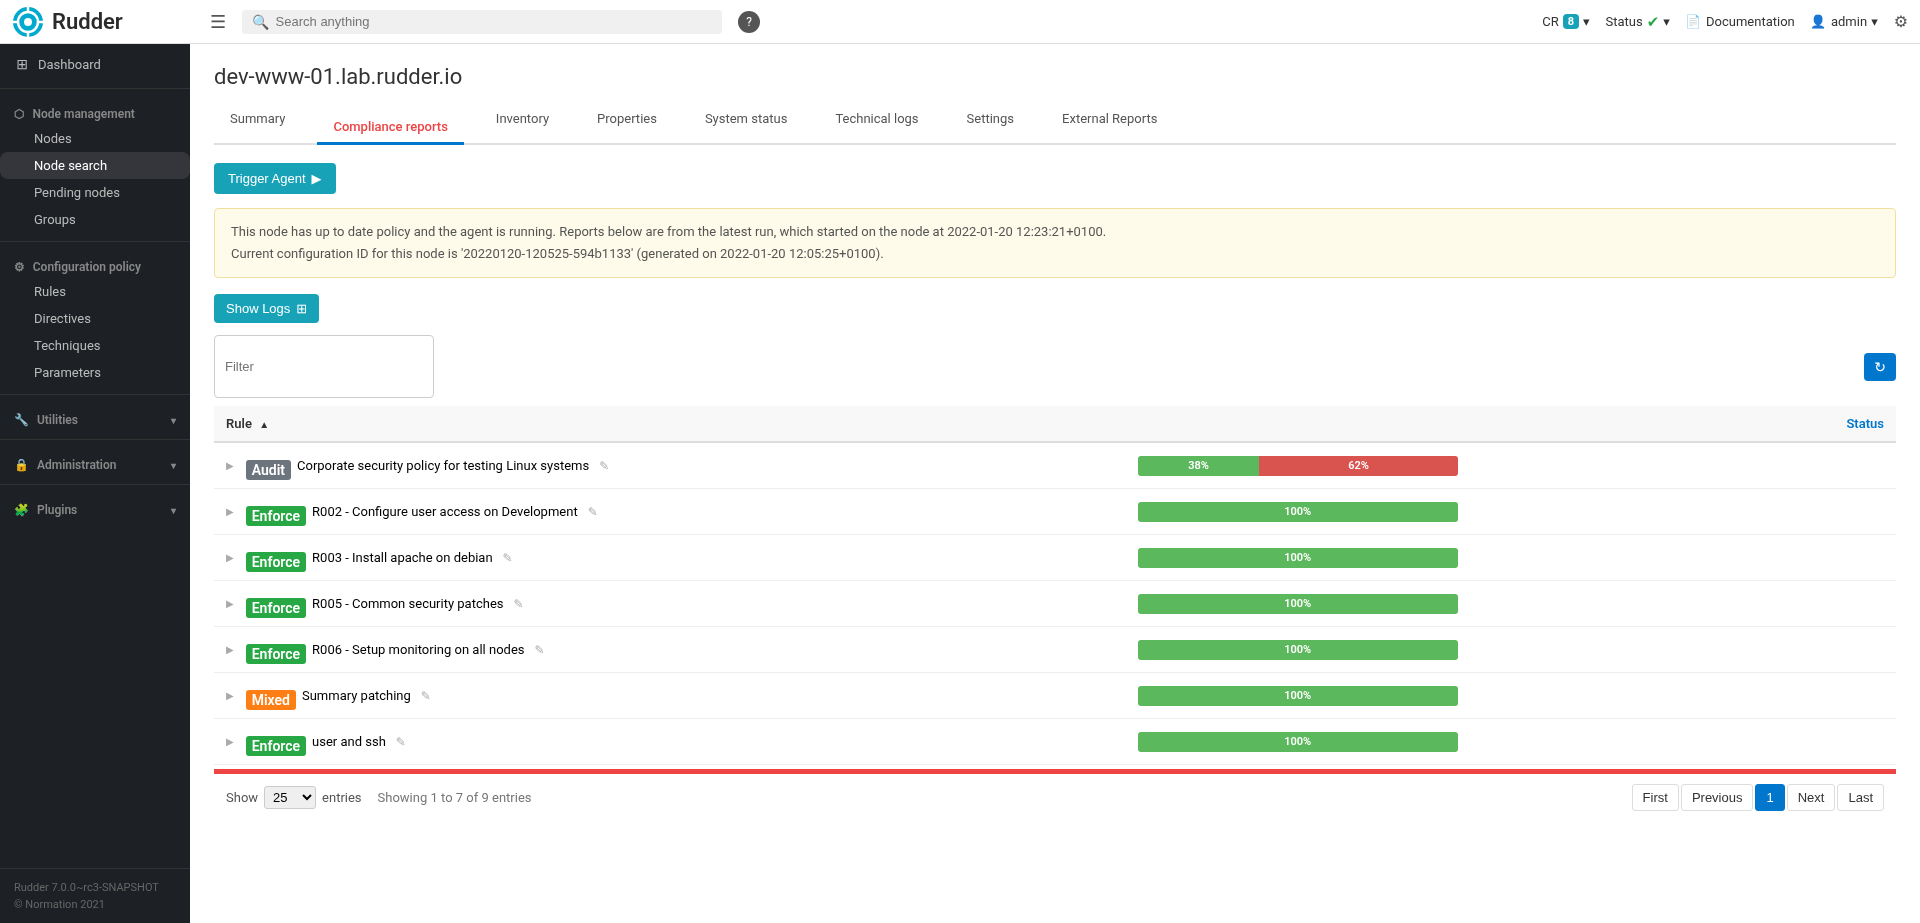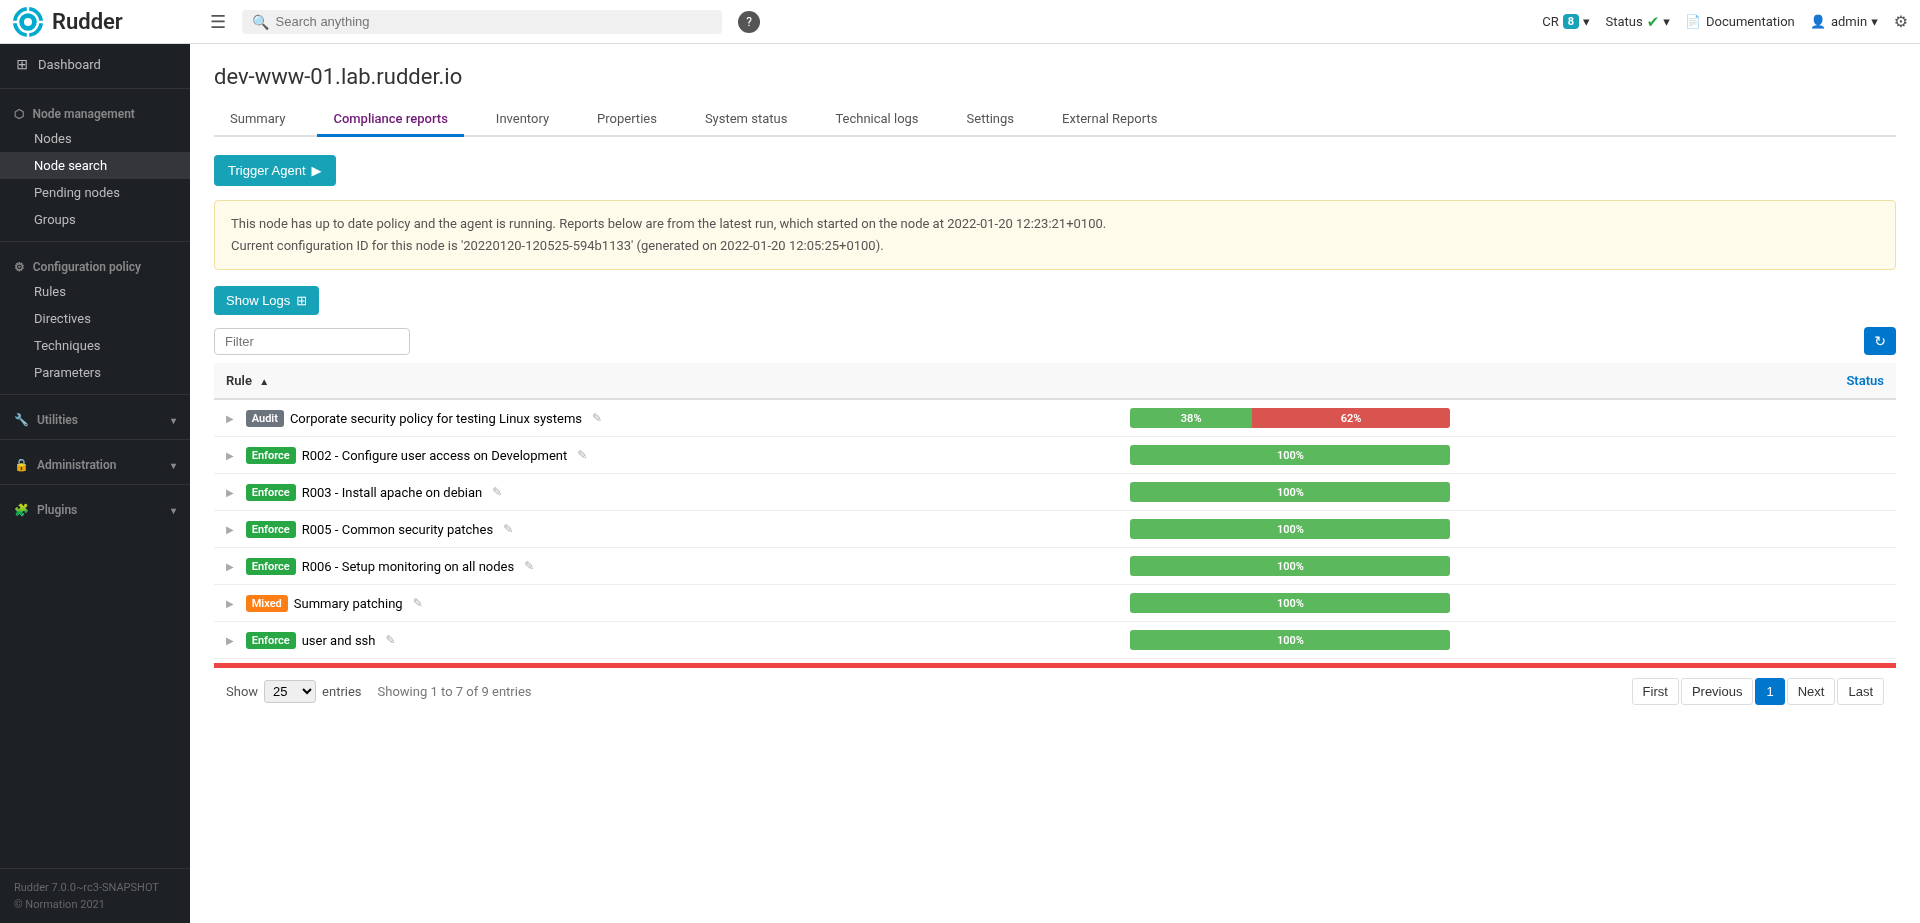--- a/index.html
+++ b/index.html
@@ -27,67 +27,67 @@
     .topnav-admin { display: flex; align-items: center; gap: 4px; font-size: 13px; color: #333; cursor: pointer; }
     .topnav-icon-btn { color: #555; cursor: pointer; font-size: 16px; }
 
     
     .layout { display: flex; margin-top: 44px; height: calc(100vh - 44px); }
 
     
     .sidebar { width: 190px; background: #1d2025; color: #ccc; display: flex; flex-direction: column; overflow-y: auto; flex-shrink: 0; }
     .sidebar-section { padding: 4px 0; }
     .sidebar-item { display: flex; align-items: center; gap: 8px; padding: 8px 14px; cursor: pointer; font-size: 13px; color: #bbb; transition: background 0.15s; }
-    .sidebar-item.active { background: rgba(255,255,255,0.1); color: #fff; }
+    .sidebar-item.active { background: rgba(255,255,255,0.1); color: #fff; border-radius: 8px; }
     .sidebar-item-icon { font-size: 14px; width: 16px; text-align: center; flex-shrink: 0; }
     .sidebar-section-header { display: flex; align-items: center; justify-content: space-between; padding: 10px 14px 4px; font-size: 12px; font-weight: 600; color: #888; text-transform: none; cursor: pointer; }
     .sidebar-section-header .label { display: flex; align-items: center; gap: 8px; }
     .sidebar-divider { border: none; border-top: 1px solid #333; margin: 4px 0; }
     .sidebar-footer { margin-top: auto; padding: 12px 14px; border-top: 1px solid #333; }
     .sidebar-footer-version { font-size: 11px; color: #666; }
     .sidebar-footer-copy { font-size: 11px; color: #666; margin-top: 4px; }
     .sidebar-sub-item { padding: 6px 14px 6px 34px; }
     .chevron { font-size: 10px; }
 
     
     .main { flex: 1; overflow-y: auto; background: #fff; padding: 20px 24px; }
     .page-title { font-size: 22px; font-weight: 400; color: #333; margin-bottom: 14px; }
 
     
     .tabs { display: flex; gap: 16px; border-bottom: 2px solid #e0e0e0; margin-bottom: 18px; }
     .tab { padding: 8px 16px; cursor: pointer; font-size: 13px; color: #555; border-bottom: 3px solid transparent; margin-bottom: -2px; }
-    .tab.active { color: #701a75; border-bottom: 3px solid #0077cc; font-weight: 500; }
+    .tab.active { color: #ef4444; border-bottom: 3px solid #0077cc; font-weight: 500; margin-top: 8px; }
 
     
     .btn-trigger { background: #17a2b8; color: #fff; border: none; border-radius: 4px; padding: 8px 14px; font-size: 13px; cursor: pointer; display: flex; align-items: center; gap: 6px; margin-bottom: 14px; }
 
     
     .alert-info { background: #fffbea; border: 1px solid #f0e0a0; border-radius: 4px; padding: 12px 16px; margin-bottom: 16px; font-size: 13px; color: #555; line-height: 1.7; }
 
     
     .btn-show-logs { background: #17a2b8; color: #fff; border: none; border-radius: 4px; padding: 7px 12px; font-size: 13px; cursor: pointer; display: flex; align-items: center; gap: 6px; margin-bottom: 12px; }
 
     
     .filter-row { display: flex; align-items: center; justify-content: space-between; margin-bottom: 8px; }
-    .filter-input { border: 1px solid #ccc; border-radius: 4px; padding: 5px 10px; font-size: 13px; width: 196px; outline: none; }
+    .filter-input { border: 1px solid #ccc; border-radius: 4px; padding: 23px 10px; font-size: 13px; width: 220px; outline: none; }
     .btn-refresh { background: #0077cc; color: #fff; border: none; border-radius: 4px; padding: 6px 10px; cursor: pointer; font-size: 14px; }
 
     
     .compliance-table { width: 100%; border-collapse: collapse; font-size: 13px; }
     .compliance-table thead tr { background: #f8f8f8; }
     .compliance-table th { padding: 10px 12px; text-align: left; font-weight: 600; color: #333; border-bottom: 2px solid #ddd; }
     .compliance-table th.status-col { color: #0077cc; text-align: right; }
     .compliance-table tbody tr { border-bottom: 1px solid #eee; }
     .compliance-table td { padding: 8px 12px; vertical-align: middle; }
     .compliance-table td.status-cell { text-align: right; min-width: 320px; }
 
     
     .row-expand { color: #aaa; font-size: 10px; cursor: pointer; margin-right: 6px; }
     .row-label { display: flex; align-items: center; gap: 6px; }
-    .badge { display: inline-block; padding: 2px 6px; border-radius: 3px; font-size: 11px; font-weight: 600; color: #fff; }
+    .badge { display: inline-block; padding: 2px 6px; border-radius: 3px; font-size: 14px; font-weight: 600; color: #fff; margin-top: 9px; }
     .badge-audit { background: #6c757d; }
     .badge-enforce { background: #28a745; }
     .badge-mixed { background: #fd7e14; }
 
     .edit-icon { color: #aaa; cursor: pointer; font-size: 12px; margin-left: 4px; }
 
     
     .progress-bar-container { display: flex; width: 320px; height: 20px; border-radius: 3px; overflow: hidden; }
     .progress-segment { height: 100%; display: flex; align-items: center; justify-content: center; font-size: 11px; color: #fff; font-weight: 600; }
     .seg-success { background: #5cb85c; }

